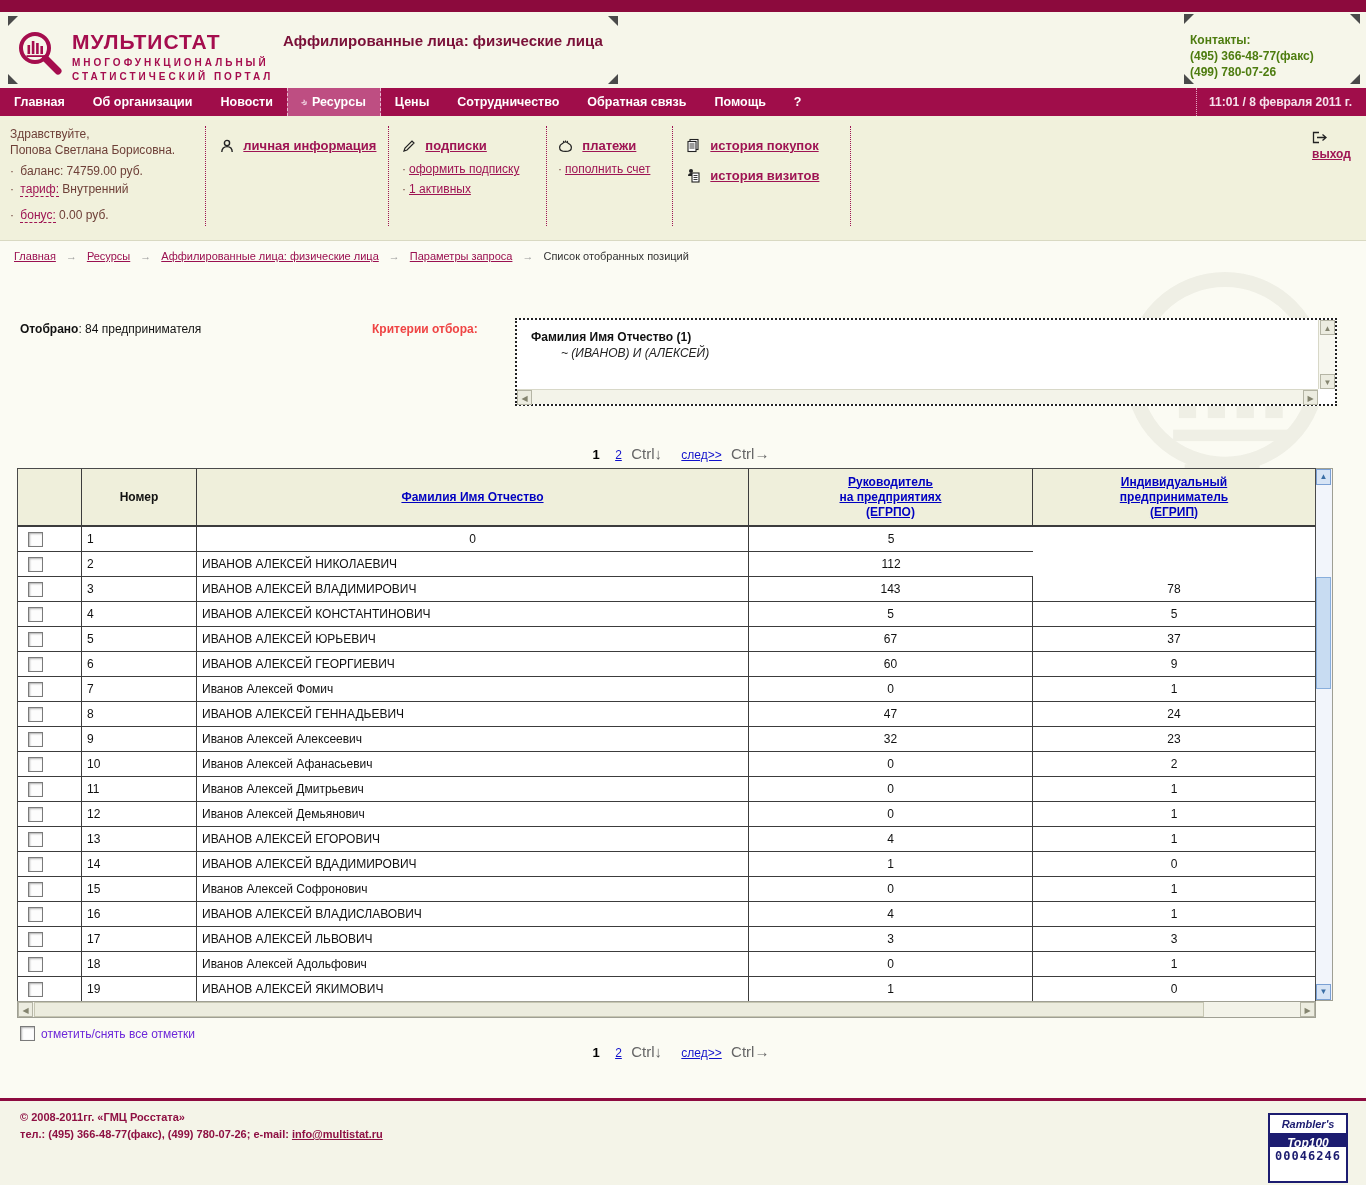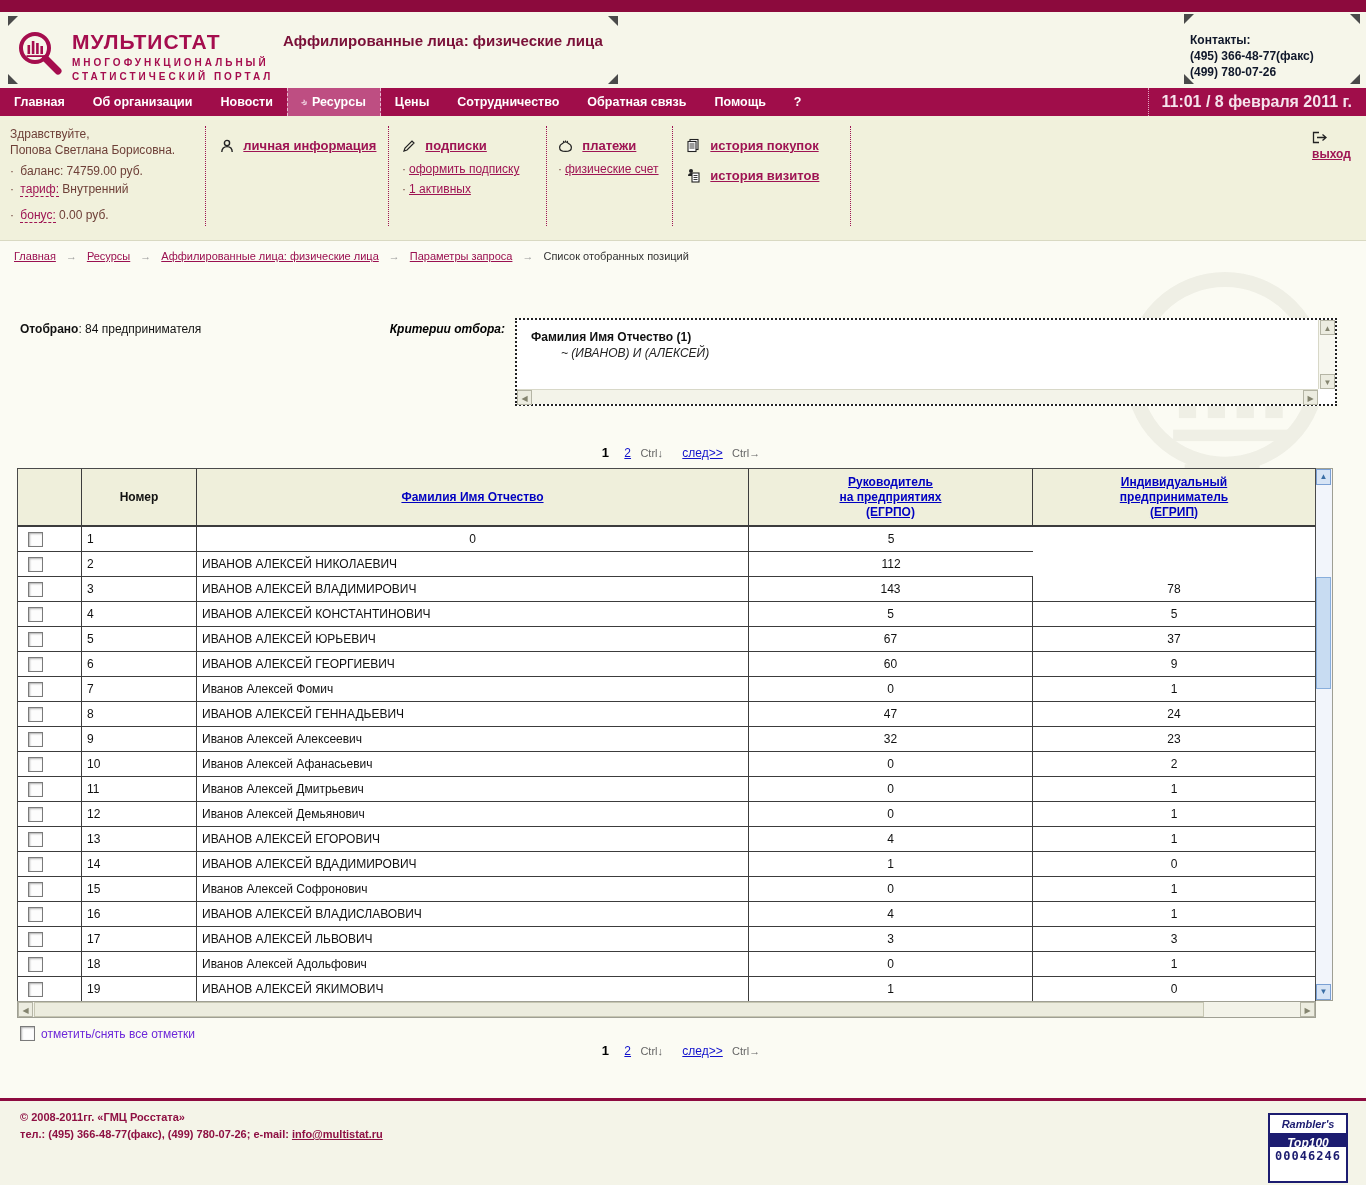--- a/index.html
+++ b/index.html
@@ -6,65 +6,65 @@
   #page{position:relative;width:1366px;height:1185px;background:#FBFBF3;overflow:hidden;
         font-family:"Liberation Sans",sans-serif;color:#222;}
   
   #top-strip{position:absolute;left:0;top:0;width:1366px;height:12px;background:#8C0A3D;}
   #header-band{position:absolute;left:0;top:12px;width:1366px;height:76px;background:#F6F6EA;}
   .logo-icon{position:absolute;left:14px;top:16px;}
   .logo-text{position:absolute;left:72px;top:18px;color:#A50D4E;}
   .logo-title{font-size:21px;font-weight:bold;letter-spacing:1px;}
   .logo-sub{font-size:10px;font-weight:bold;letter-spacing:3px;margin-top:3px;}
   .page-title{position:absolute;left:283px;top:20px;font-size:15px;font-weight:bold;color:#7A1038;}
-  .contacts{position:absolute;left:1190px;top:20px;font-size:12px;font-weight:bold;color:#0f172a;line-height:16px;}
+  .contacts{position:absolute;left:1190px;top:20px;font-size:12px;font-weight:bold;color:#4d7c0f;line-height:16px;}
   .tri{position:absolute;width:0;height:0;border:5px solid transparent;}
   .tl{border-top-color:#4a4a4a;border-left-color:#4a4a4a;}
   .tr{border-top-color:#4a4a4a;border-right-color:#4a4a4a;}
   .bl{border-bottom-color:#4a4a4a;border-left-color:#4a4a4a;}
   .br{border-bottom-color:#4a4a4a;border-right-color:#4a4a4a;}
   
   #nav{position:absolute;left:0;top:88px;width:1366px;height:28px;background:#A00D4A;display:flex;align-items:stretch;}
   .nav-item{color:#FFFFFF;font-size:12.5px;font-weight:bold;line-height:28px;padding:0 14px;cursor:pointer;white-space:nowrap;}
   .nav-item.active{background:#BE4E82;border-left:1px dashed #E8BCD2;border-right:1px dashed #E8BCD2;}
   .nav-chevron{display:inline-block;transform:rotate(40deg);font-size:11px;color:#F2D7E4;margin-right:4px;}
   .nav-time{margin-left:auto;border-left:1px dotted #E3A8C2;padding:0 14px 10px 12px;color:#F5E3EC;
-            font-size:16px;font-weight:bold;line-height:28px;}
+            font-size:12px;font-weight:bold;line-height:28px;}
   
   #user-band{position:absolute;left:0;top:116px;width:1366px;height:124px;background:#F1F1DC;border-bottom:1px solid #D9D9C2;}
   .vsep{position:absolute;top:10px;bottom:14px;border-left:1px dotted #9E1453;}
   .ub{position:absolute;font-size:12px;color:#6E4038;}
   .ub a,.crimlink{color:#9E1453;text-decoration:underline;cursor:pointer;}
   .dashlink{color:#9E1453;text-decoration:none;border-bottom:1px dashed #9E1453;cursor:pointer;}
   .sect-head{font-size:13px;font-weight:bold;color:#9E1453;text-decoration:underline;cursor:pointer;}
   .sub-link{display:block;margin-top:6px;font-size:12px;}
   .blt{color:#6E4038;text-decoration:none;border:none;margin-right:3px;}
   .icn{display:inline-block;vertical-align:-3px;margin-right:6px;}
   
   #breadcrumb{position:absolute;left:10px;top:250px;font-size:11px;color:#333;}
   #breadcrumb a{color:#9A1050;text-decoration:underline;cursor:pointer;margin:0 4px;}
   #breadcrumb .sep{color:#999;margin:0 6px;font-size:11px;}
   #breadcrumb .last{color:#333;margin-left:4px;}
   #watermark{position:absolute;left:1075px;top:245px;opacity:0.85;pointer-events:none;}
   #otobrano{position:absolute;left:20px;top:322px;font-size:12px;color:#111;}
-  #criteria-label{position:absolute;left:372px;top:322px;width:133px;text-align:right;font-size:12px;font-weight:bold;color:#000000;font-style:italic;}
+  #criteria-label{position:absolute;left:372px;top:322px;width:133px;font-size:12px;font-weight:bold;color:#ef4444;}
   #criteria-box{position:absolute;left:515px;top:318px;width:822px;height:88px;background:#FFFFFF;
                 border:2px dotted #222;box-sizing:border-box;}
   #criteria-title{position:absolute;left:14px;top:10px;font-size:12px;font-weight:bold;color:#111;}
   #criteria-expr{position:absolute;left:44px;top:26px;font-size:12px;font-style:italic;color:#222;}
   
   .sb-btn{position:absolute;width:15px;height:15px;background:#ECECE0;border:1px solid #B5B5A5;
           font-size:8px;color:#84846F;text-align:center;line-height:15px;box-sizing:border-box;cursor:pointer;}
   .sb-track-v{position:absolute;right:0;top:0;bottom:15px;width:17px;background:#F7F7EF;border-left:1px solid #D8D8C8;box-sizing:border-box;}
   .sb-track-h{position:absolute;left:0;right:17px;bottom:0;height:15px;background:#F3F3E9;border-top:1px solid #D8D8C8;box-sizing:border-box;}
   
   .pager{position:absolute;left:0;width:1366px;text-align:center;font-size:12px;color:#555;}
   .pager .cur{font-weight:bold;color:#000;font-size:13px;margin:0 6px;}
   .pager a{color:#1111CC;text-decoration:underline;cursor:pointer;margin:0 6px;}
-  .pager .ctrl{color:#666;font-size:11px;margin-right:10px;}
+  .pager .ctrl{color:#666;font-size:15px;margin-right:10px;}
   #pager-top{top:445px;}
   #pager-bottom{top:1043px;}
   
   #table-wrap{position:absolute;left:17px;top:468px;display:flex;}
   #grid{width:1299px;border:1px solid #4a4a4a;border-bottom:none;box-sizing:border-box;background:#FFF;}
   .trow{display:grid;grid-template-columns:64px 115px 552px 284px 282px;}
   .td{border-right:1px solid #3c3c3c;border-bottom:1px solid #3c3c3c;box-sizing:border-box;
       font-size:12px;color:#111;display:flex;align-items:center;height:25px;background:#FFF;}
   .td:last-child{border-right:none;}
   .hrow .td{height:58px;background:#EFEFDB;justify-content:center;text-align:center;
@@ -200,21 +200,21 @@
     <div class="vsep" style="left:546px"></div>
 
     <div class="ub" style="left:558px;top:22px">
       <span class="icn">
         <svg width="15" height="14" viewBox="0 0 15 14">
             <path d="M7.5 3 C5.8 3 4.9 4.2 4.9 4.2 C2.9 5.1 1.6 6.8 1.6 8.4 C1.6 10.9 4.2 12.4 7.5 12.4 C10.8 12.4 13.4 10.9 13.4 8.4 C13.4 6.8 12.1 5.1 10.1 4.2 C10.1 4.2 9.2 3 7.5 3 Z" fill="none" stroke="#222" stroke-width="1.2"></path>
             <path d="M5.8 3.4 L5.4 1.8 M7.5 3 L7.5 1.4 M9.2 3.4 L9.6 1.8" stroke="#222" stroke-width="1.1"></path>
           </svg>
       </span>
       <span class="sect-head">платежи</span>
-      <span class="sub-link"><span class="blt">·</span><a>физические счет</a></span>
+      <span class="sub-link"><span class="blt">·</span><a>пополнить счет</a></span>
     </div>
     <div class="vsep" style="left:672px"></div>
 
     <div class="ub" style="left:686px;top:22px">
       <span class="icn">
         <svg width="15" height="15" viewBox="0 0 15 15">
             <rect x="4" y="1.5" width="8" height="10" fill="#FFF" stroke="#222" stroke-width="1.1"></rect>
             <rect x="2" y="3.5" width="8" height="10" fill="#FFF" stroke="#222" stroke-width="1.1"></rect>
             <path d="M3.5 6 H8.5 M3.5 8 H8.5 M3.5 10 H8.5" stroke="#222" stroke-width="0.9"></path>
           </svg>

